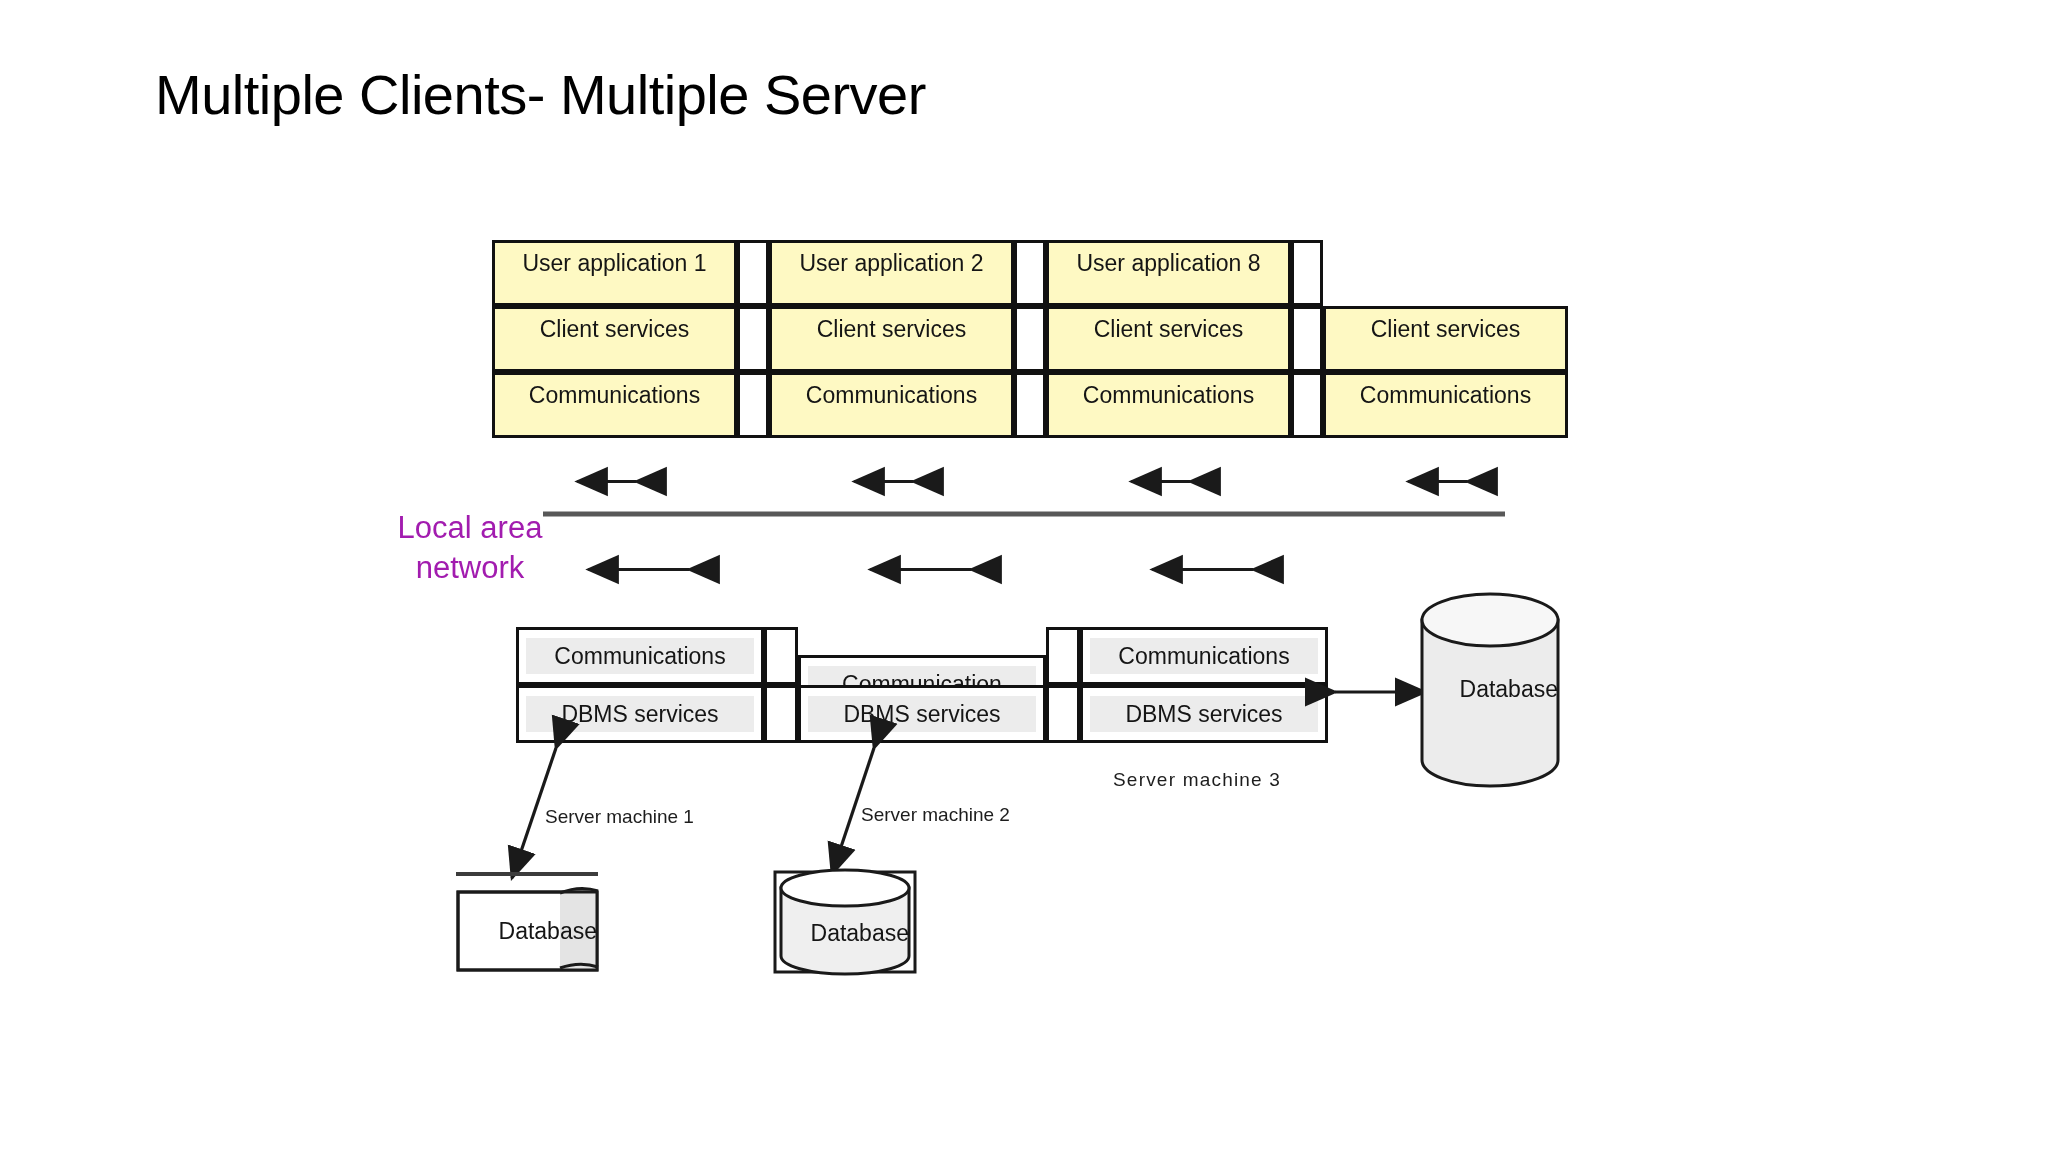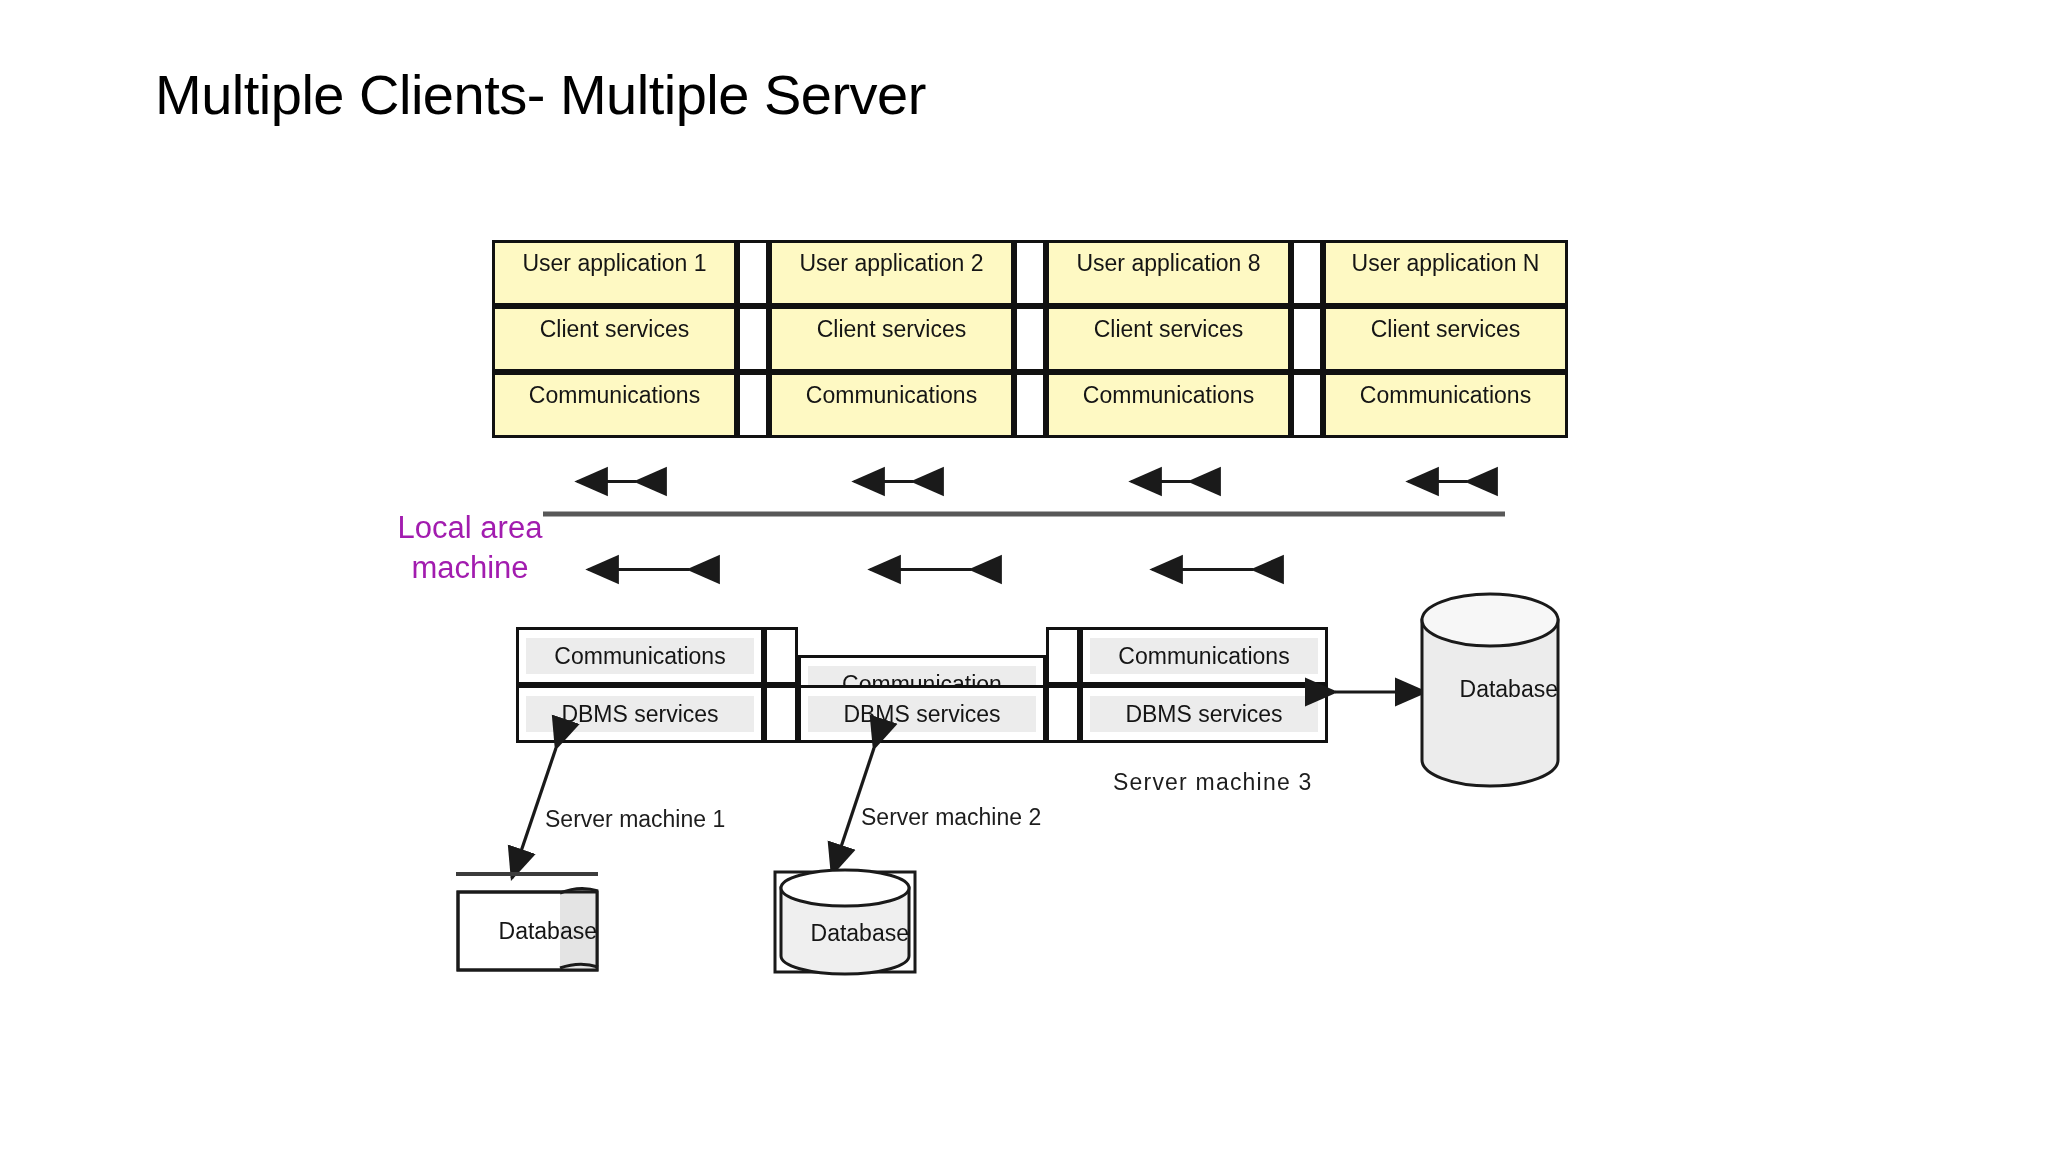--- a/index.html
+++ b/index.html
@@ -71,21 +71,21 @@
 
   .gap-cell {
     position:absolute;
     border:3px solid #111;
     background:#ffffff;
   }
 
   
   .plain-label {
     position:absolute;
-    font-size:23px;
+    font-size:19px;
     color:#1d1d1d;
     white-space:nowrap;
   }
   .lan-label {
     position:absolute;
     font-size:31px;
     color:#a21caf;
     text-align:center;
     line-height:1.28;
     margin-top:18px;
@@ -142,23 +142,20 @@
     <span>Client services</span>
   </div>
   <div class="client-cell" style="left:1046px; top:372px; width:245px; height:66px;">
     <span>Communications</span>
   </div>
 
   <div class="gap-cell" style="left:1291px; top:240px; width:32px; height:66px;"></div>
   <div class="gap-cell" style="left:1291px; top:306px; width:32px; height:66px;"></div>
   <div class="gap-cell" style="left:1291px; top:372px; width:32px; height:66px;"></div>
 
-  <div class="client-cell" style="left:1323px; top:240px; width:245px; height:66px;">
-    <span>User application N</span>
-  </div>
   <div class="client-cell" style="left:1323px; top:306px; width:245px; height:66px;">
     <span>Client services</span>
   </div>
   <div class="client-cell" style="left:1323px; top:372px; width:245px; height:66px;">
     <span>Communications</span>
   </div>
 
   <div class="server-cell" style="left:516px; top:627px; width:248px; height:58px;">
     <div class="inner">
         <span>Communications</span>
@@ -251,21 +248,21 @@
 
     <g>
       <rect x="775" y="872" width="140" height="100" fill="#ffffff" stroke="#1a1a1a" stroke-width="3"></rect>
       <path d="M781,888 L781,956 A64,18 0 0 0 909,956 L909,888 Z" fill="#efefef" stroke="#1a1a1a" stroke-width="3"></path>
       <ellipse cx="845" cy="888" rx="64" ry="18" fill="#ffffff" stroke="#1a1a1a" stroke-width="3"></ellipse>
     </g>
   </svg>
 
   <div class="lan-label" style="left:395px; top:490px; width:150px;">
     <div>Local area</div>
-    <div>machine</div>
+    <div>network</div>
   </div>
 
   <div class="plain-label" style="left:545px; top:806px;">Server machine 1</div>
 
   <div class="plain-label" style="left:861px; top:804px;">Server machine 2</div>
 
   <div class="plain-label" style="left:1113px; top:769px; letter-spacing:1.2px;">Server machine 3</div>
 
   <div class="db-label" style="left:1422px; top:676px; width:136px;">Database</div>
 

